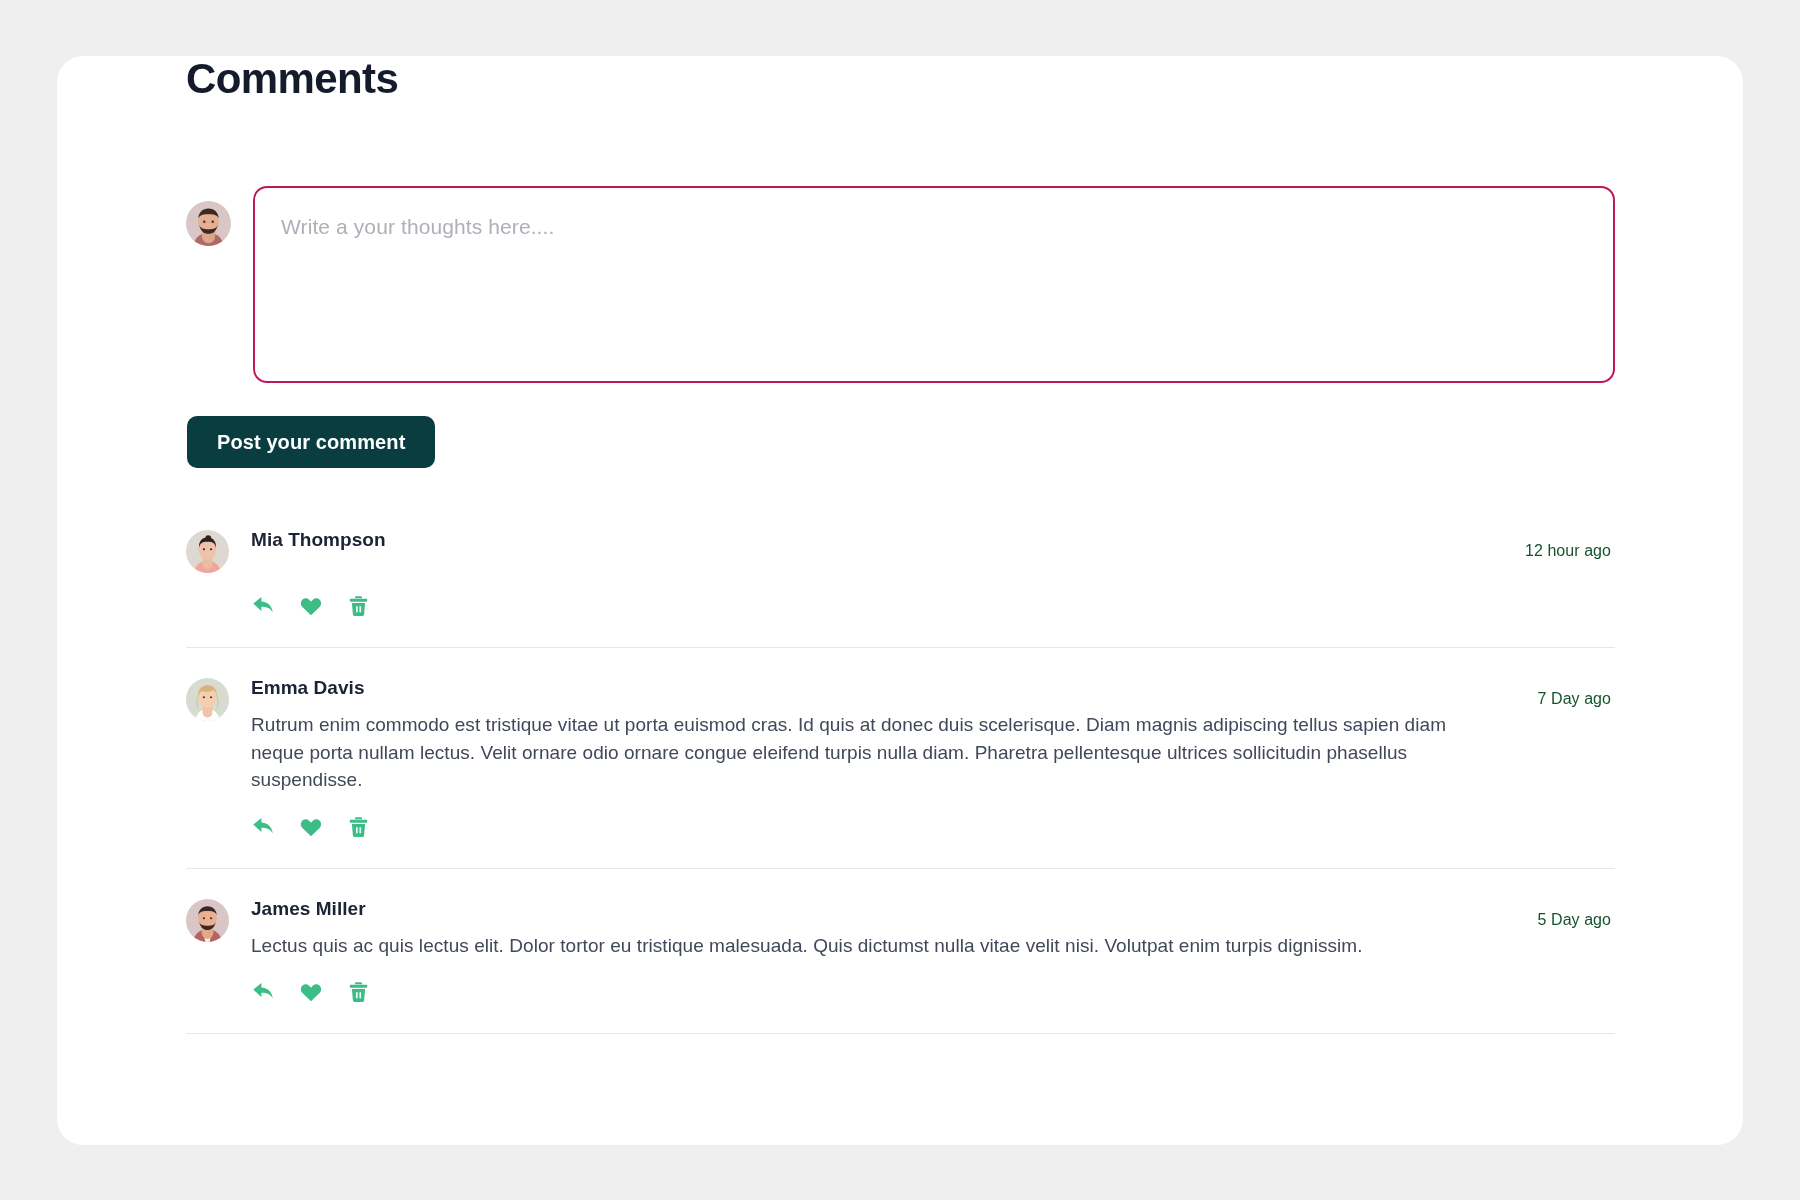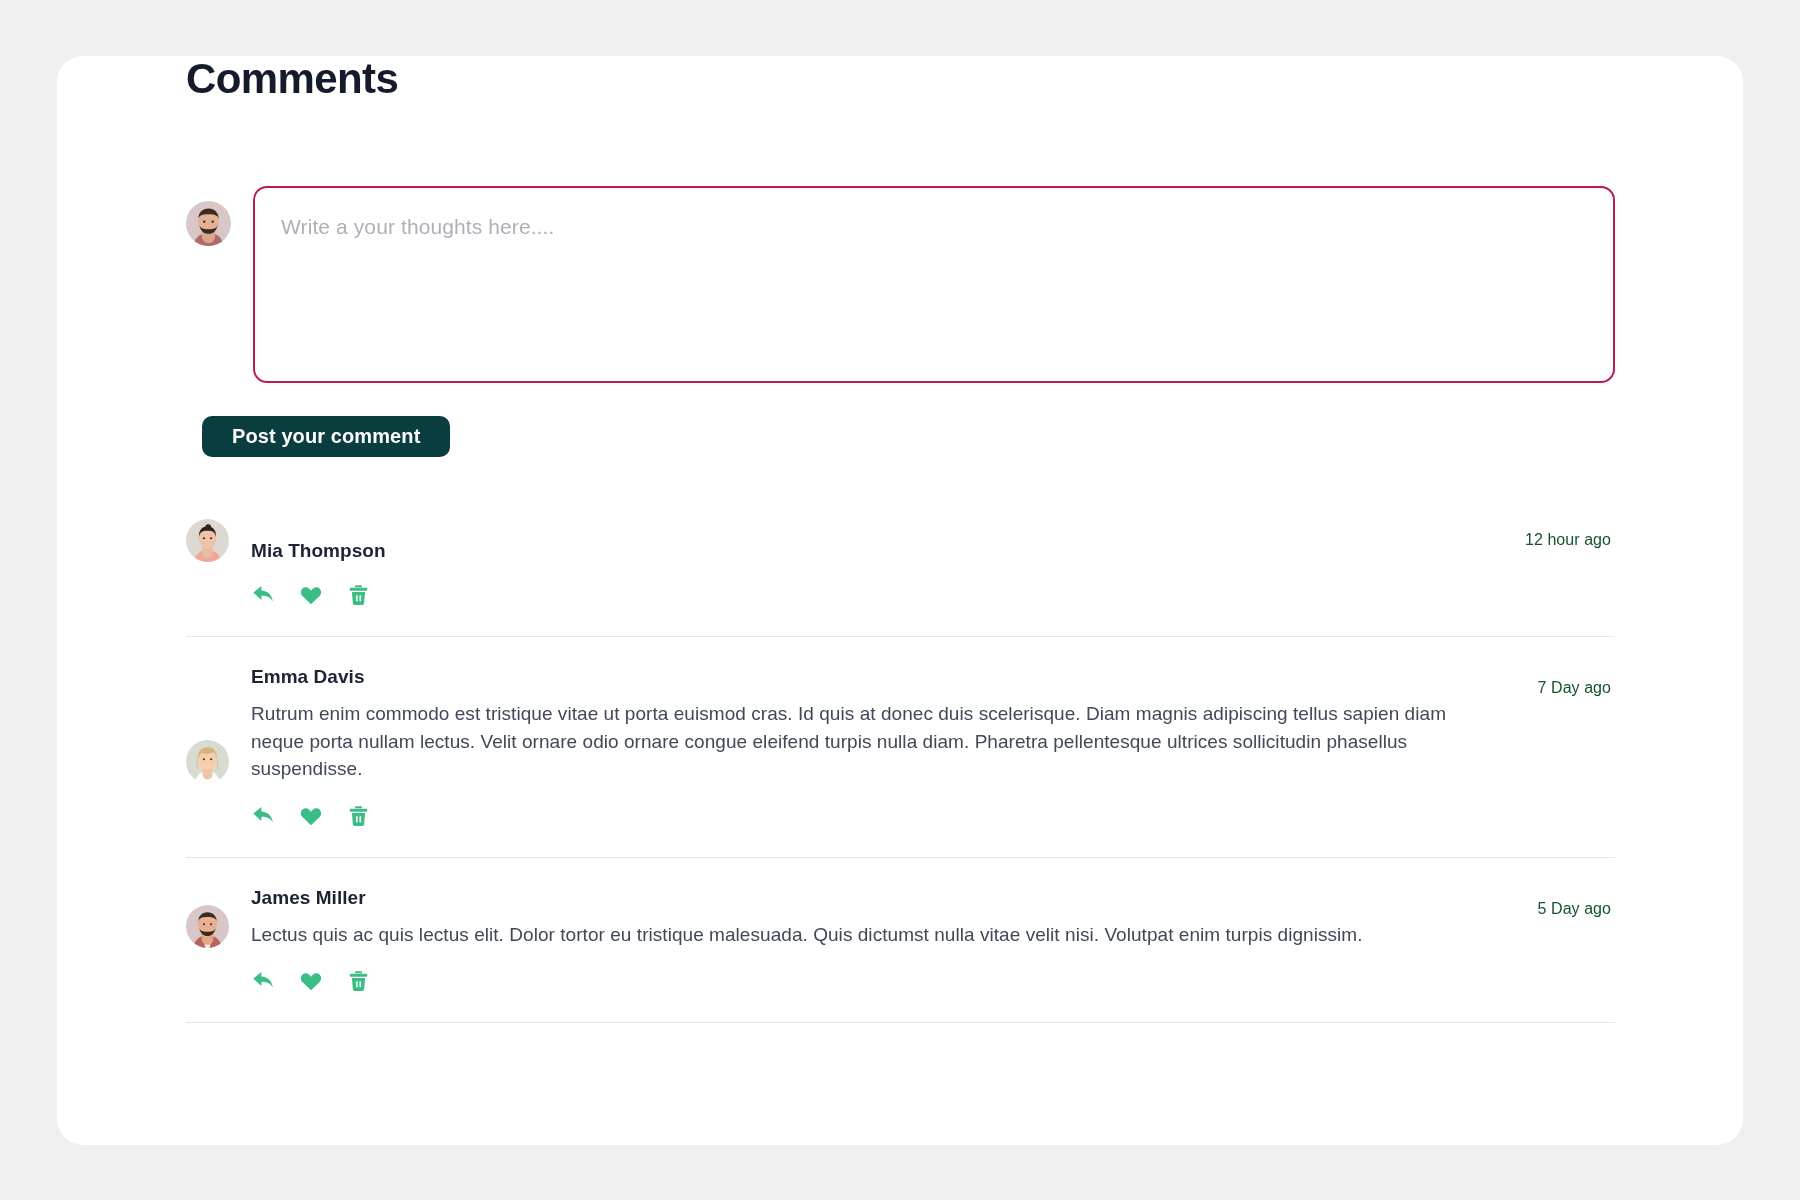--- a/index.html
+++ b/index.html
@@ -82,23 +82,23 @@
     font-size: 21px;
     line-height: 1.4;
     color: #aeb0b8;
     letter-spacing: 0.1px;
   }
 
   
   .post-btn {
     display: block;
     margin-top: 33px;
-    margin-left: 16px;
+    margin-left: 1px;
     padding: 0 30px;
-    height: 41px;
+    height: 52px;
     border: 0;
     border-radius: 10px;
     background: #0a3d40;
     color: #ffffff;
     font-family: "Liberation Sans", sans-serif;
     font-size: 20px;
     font-weight: 700;
     letter-spacing: 0.1px;
     cursor: pointer;
   }
@@ -107,21 +107,21 @@
   .comment-list { margin-top: 62px; padding-bottom: 10px; }
 
   .comment {
     position: relative;
     padding-bottom: 28px;
     border-bottom: 1px solid #e6e6e6;
     margin-bottom: 30px;
   }
   .comment:last-child { margin-bottom: 0; }
 
-  .comment-row { display: flex; align-items: flex-end; }
+  .comment-row { display: flex; align-items: flex-start; }
 
   .comment-body { margin-left: 22px; flex: 1 1 auto; padding-right: 130px; }
 
   .comment-author {
     font-size: 19px;
     font-weight: 700;
     color: #1b2334;
     letter-spacing: 0.05px;
     line-height: 1.1;
   }

